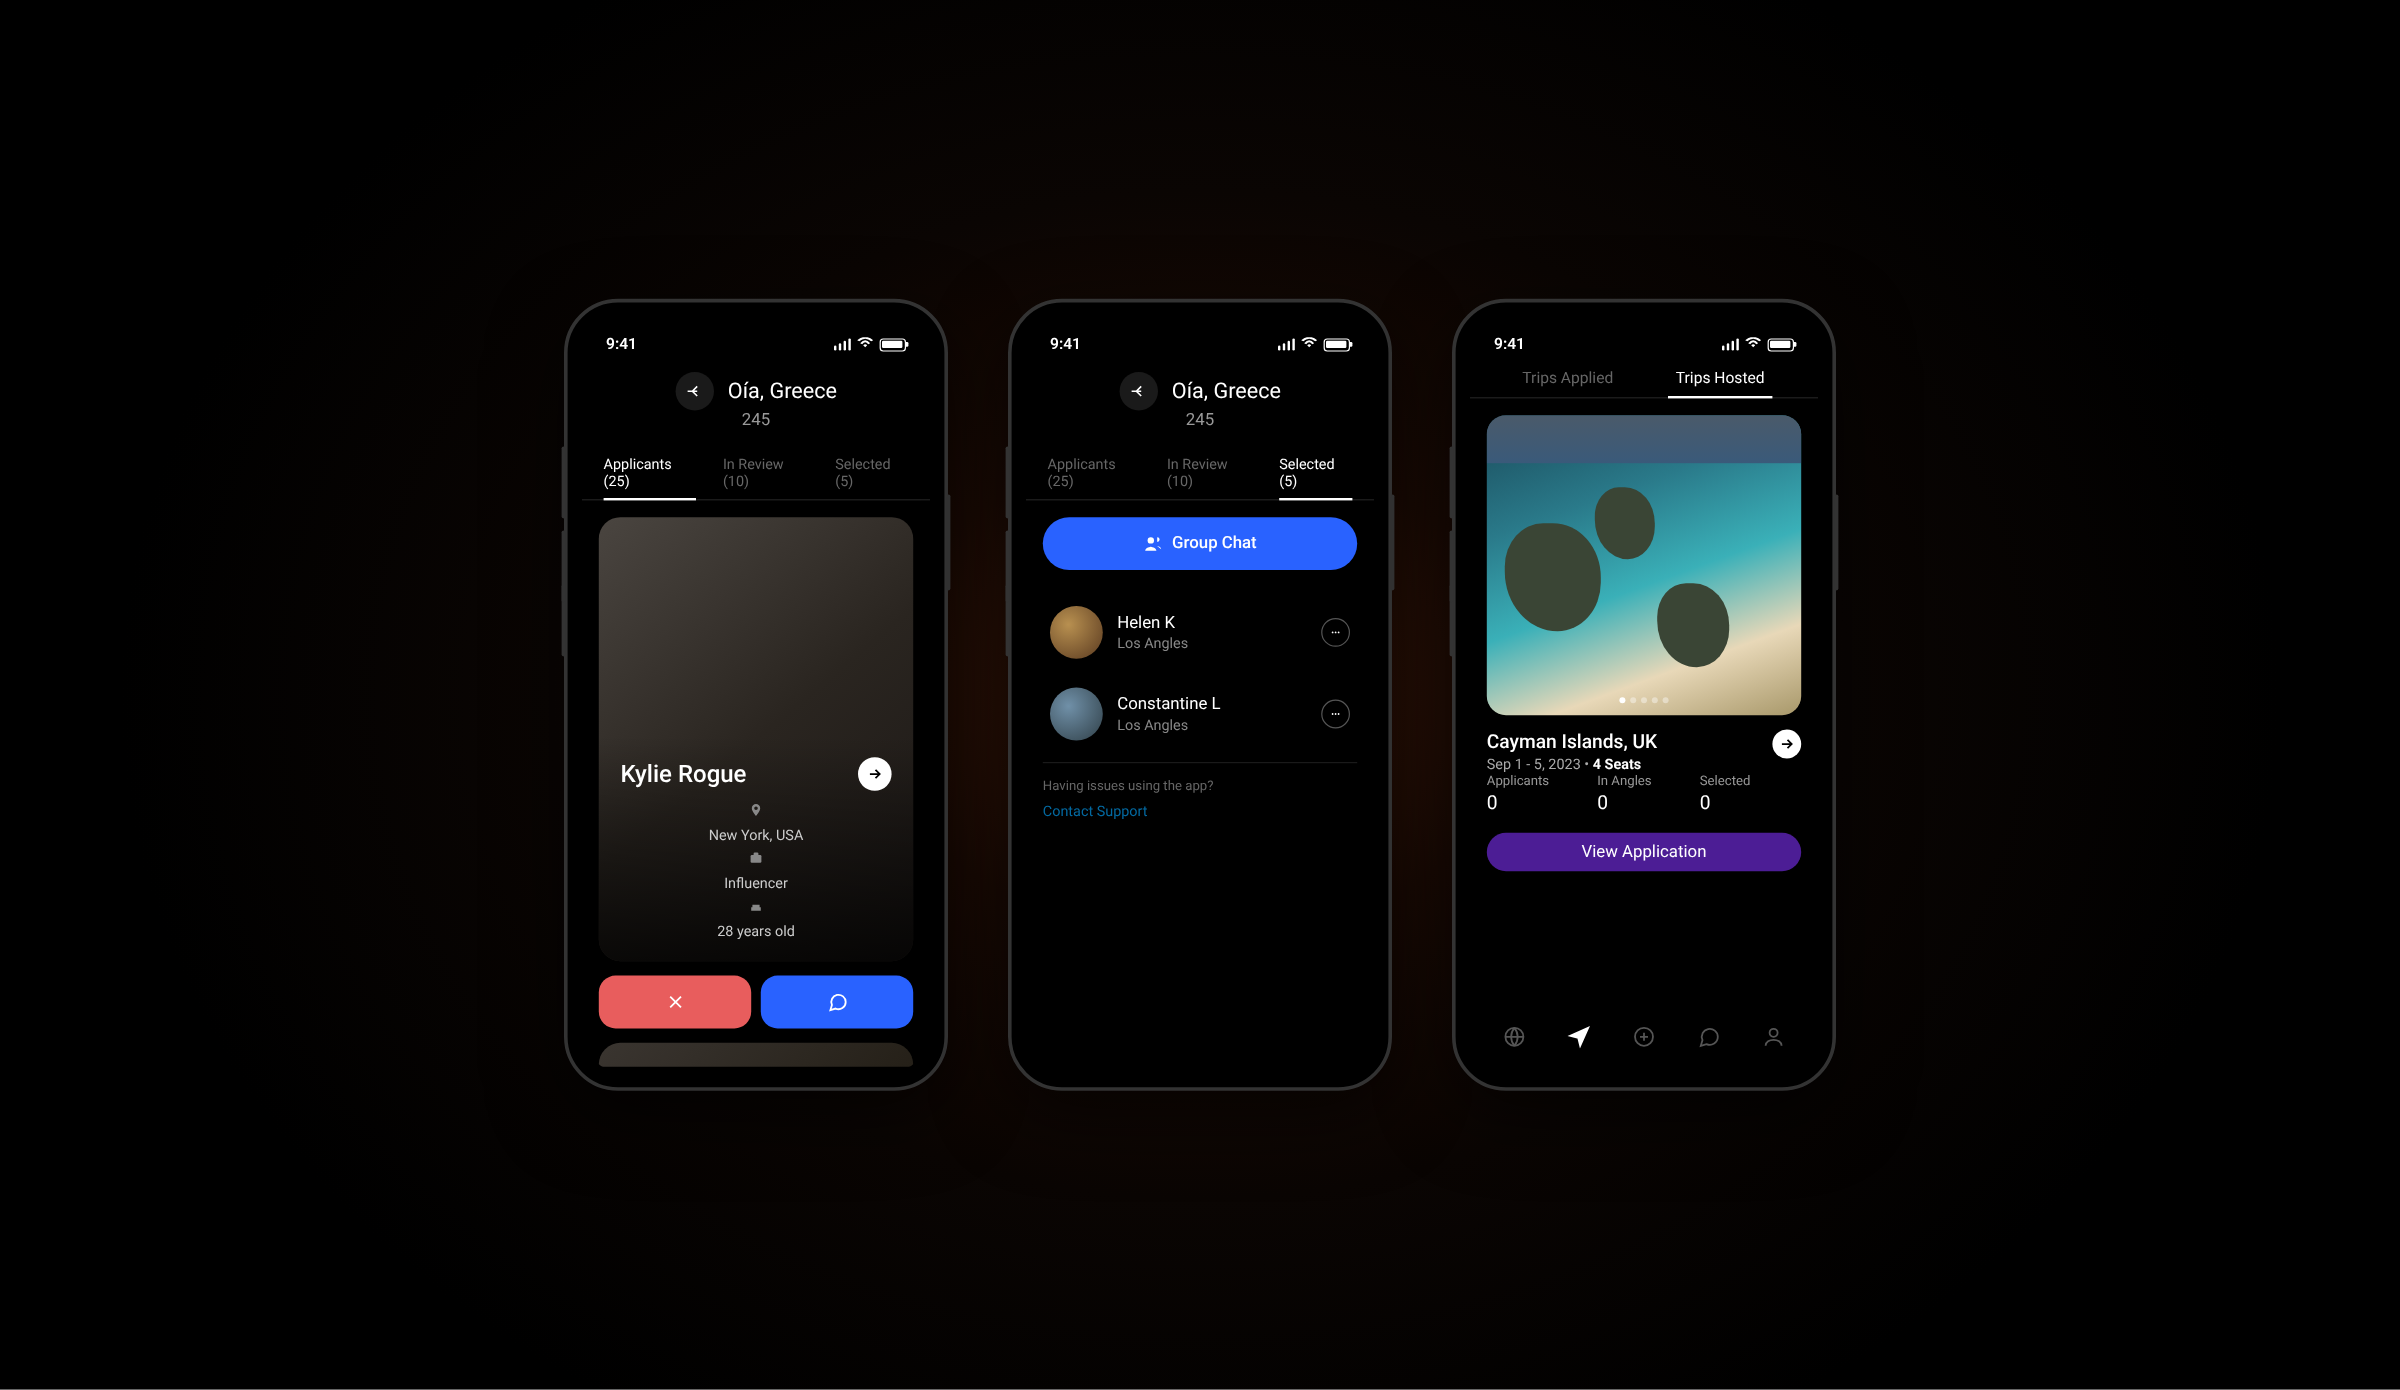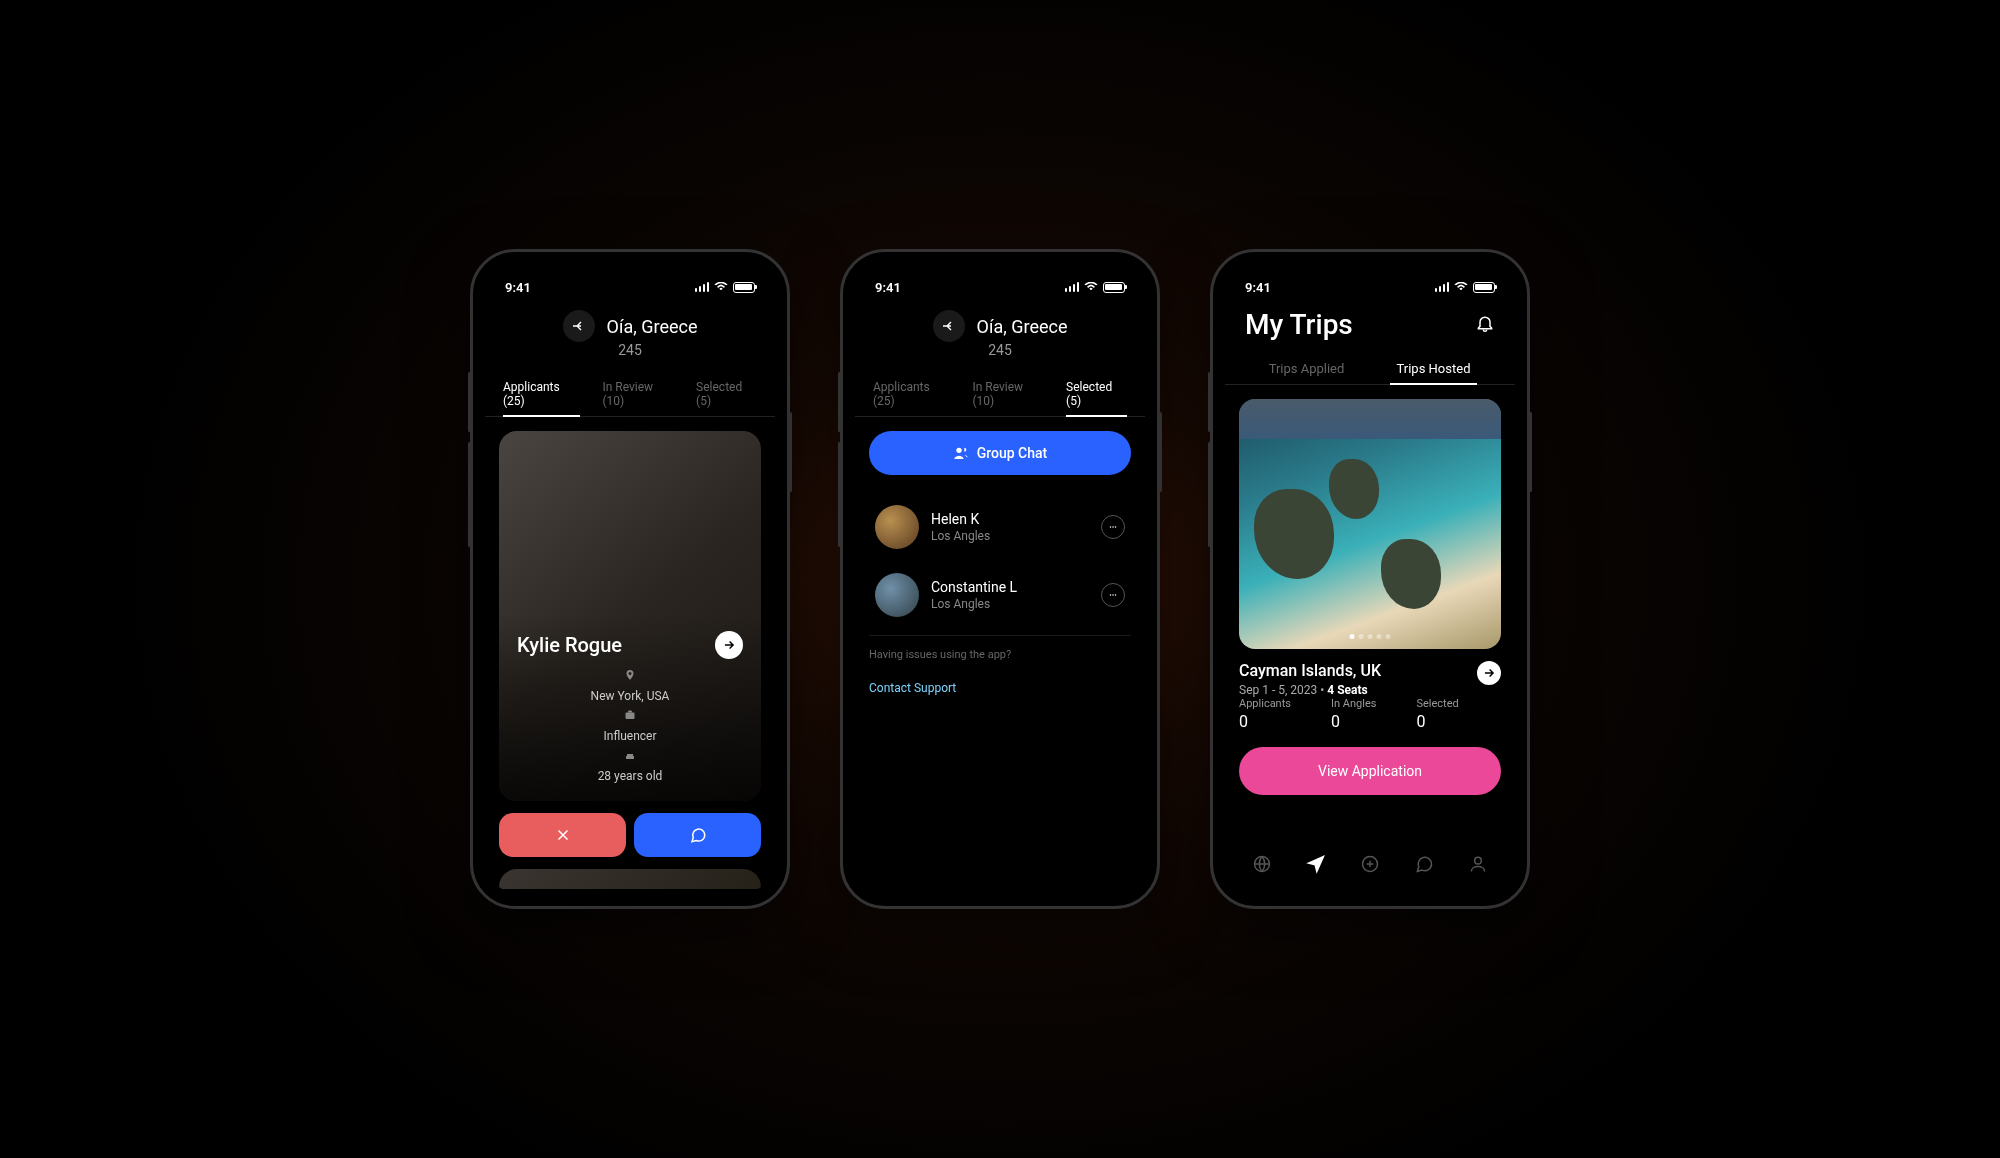--- a/index.html
+++ b/index.html
@@ -114,21 +114,21 @@
 .avatar { width:44px; height:44px; border-radius:50%; flex-shrink:0;}
 .av1 { background: radial-gradient(circle at 35% 35%, #b89050, #5a3a20);}
 .av2 { background: radial-gradient(circle at 35% 35%, #7090a8, #304048);}
 .member-info { flex:1; }
 .member-name { font-size:14px; }
 .member-loc { font-size:12px; color:#888; margin-top:2px;}
 .dm-btn { width:24px; height:24px; border:1px solid #555; border-radius:50%; display:flex; align-items:center; justify-content:center;}
 .dm-btn svg{width:12px;height:12px;fill:#fff;}
 .divider { height:1px; background:#1a1a1a; margin: 6px 0 12px;}
 .support-label { font-size:11px; color:#666;}
-.support-link { font-size:12px; color:#7dd3fc; margin-top:20px;}
+.support-link { font-size:12px; color:#0369a1; margin-top:8px;}
 .close-trip-btn { background:#fff; color:#000; height:48px; border-radius:24px; display:flex; align-items:center; justify-content:center; font-size:15px; font-weight:500; margin: 0 14px 14px;}
 .home-indicator { width:120px; height:4px; background:#fff; border-radius:3px; margin: 0 auto 6px; opacity:0.9;}
 .bottom-wrap { margin-top:auto; }
 
 
 .mytrips-header { display:flex; justify-content:space-between; align-items:center; padding: 8px 20px 12px;}
 .mytrips-title { font-size: 28px; font-weight: 500;}
 .bell svg { width:20px; height:20px; stroke:#fff; fill:none; stroke-width:1.8;}
 .trip-tabs { display:flex; padding: 0 18px; border-bottom:1px solid #222;}
 .trip-tab { flex:1; text-align:center; padding:8px 0; font-size:13px; color:#666; position:relative;}
@@ -151,21 +151,21 @@
 .dots-pg span{width:5px;height:5px;border-radius:50%;background:rgba(255,255,255,0.4);}
 .dots-pg span.on{background:#fff;}
 .trip-title-row { display:flex; justify-content:space-between; align-items:flex-start; margin-top:12px;}
 .trip-title { font-size:16px; font-weight:500;}
 .trip-sub { font-size:12px; color:#aaa; margin-top:3px;}
 .trip-sub strong{color:#fff;}
 .arrow-btn.sm { width:24px;height:24px;}
 .stats { display:flex; gap:40px; }
 .stat-label { font-size:11px; color:#999;}
 .stat-val { font-size:16px; margin-top:2px;}
-.view-app-btn { background:#ec4899; height:48px; border-radius:26px; display:flex; align-items:center; justify-content:center; font-size:14px; margin-top:16px;text-align:center;}
+.view-app-btn { background:#4c1d95; height:32px; border-radius:26px; display:flex; align-items:center; justify-content:center; font-size:14px; margin-top:16px;text-align:center;}
 .tab-bar { display:flex; justify-content:space-around; align-items:center; padding:12px 10px 16px; margin-top:auto;}
 .tab-bar svg { width:20px; height:20px; stroke:#555; fill:none; stroke-width:1.8;}
 .tab-bar .active svg { fill:#fff; stroke:#fff;}
 </style>
 </head>
 <body>
 
 <div class="phone">
   <div class="screen">
     <div class="notch"></div>
@@ -341,28 +341,20 @@
             <span></span>
             <span></span>
             <span></span>
           </div>
         <span class="wifi"><svg viewBox="0 0 16 12" width="14" height="10">
               <path d="M8 10 L6 8 Q8 6 10 8 Z M3 6 Q8 0 13 6 L11 7 Q8 3 5 7 Z M0 3 Q8 -4 16 3 L14 4 Q8 -1 2 4 Z" fill="#fff"></path>
             </svg></span>
         <div class="battery"></div>
       </div>
     </div>
-    <div class="mytrips-header">
-      <span class="mytrips-title">My Trips</span>
-      <span class="bell">
-        <svg viewBox="0 0 24 24">
-            <path d="M18 16v-5a6 6 0 10-12 0v5l-2 2v1h16v-1l-2-2zM10 20a2 2 0 004 0"></path>
-          </svg>
-      </span>
-    </div>
     <div class="trip-tabs">
       <div class="trip-tab">Trips Applied</div>
       <div class="trip-tab active">Trips Hosted</div>
     </div>
     <div class="trip-card">
       <div class="trip-img">
         <div class="rock r1"></div>
           <div class="rock r2"></div>
           <div class="rock r3"></div>
         <div class="dots-pg">

